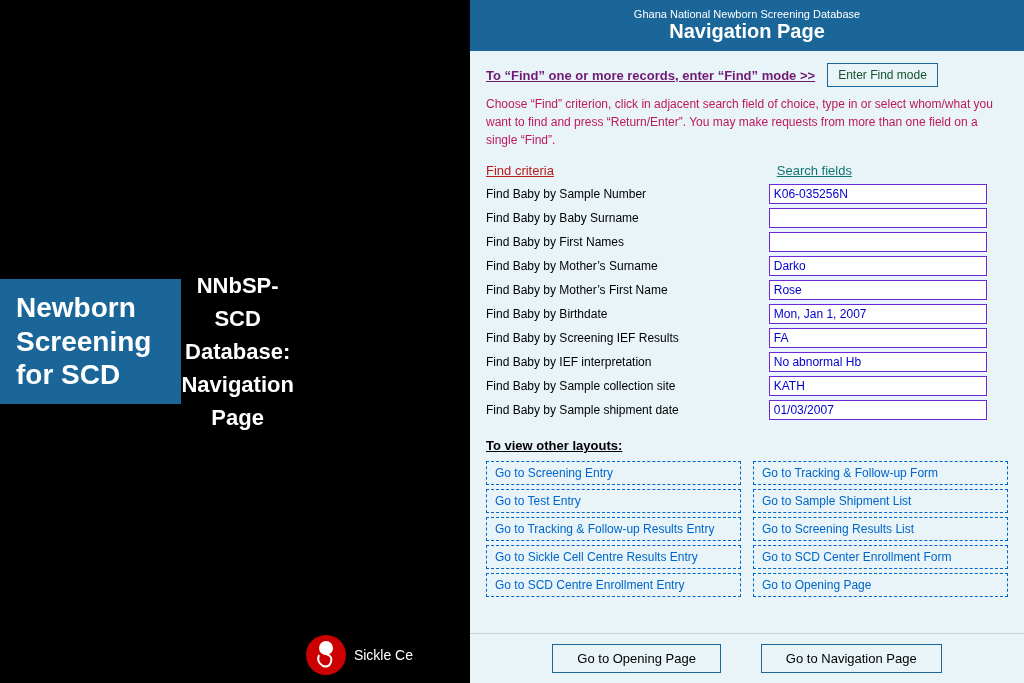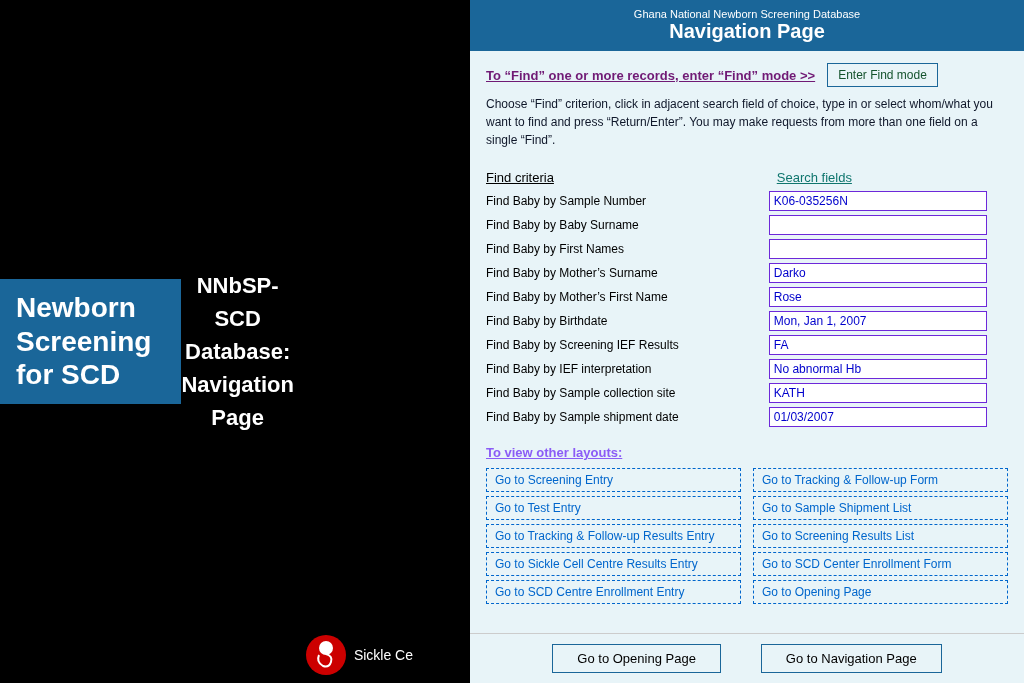--- a/index.html
+++ b/index.html
@@ -121,22 +121,22 @@
       border: 1px solid #1a6699;
       color: #14532d;
       padding: 4px 10px;
       font-size: 12px;
       cursor: pointer;
       white-space: nowrap;
     }
 
     .find-description {
       font-size: 12px;
-      color: #0f172a;
-      margin-bottom: 21px;
+      color: #be185d;
+      margin-bottom: 14px;
       line-height: 1.5;
     }
 
     .find-table {
       width: 100%;
       border-collapse: collapse;
       margin-bottom: 16px;
     }
 
     .find-table thead th {
@@ -177,21 +177,21 @@
       font-size: 12px;
       color: #0000cc;
       outline: none;
     }
 
     .view-layouts-title {
       font-size: 13px;
       font-weight: bold;
       text-decoration: underline;
       margin-bottom: 8px;
-      color: #8b5cf6;
+      color: #000000;
     }
 
     .layouts-grid {
       display: grid;
       grid-template-columns: 1fr 1fr;
       gap: 4px 12px;
       margin-bottom: 14px;
     }
 
     .layout-btn {
@@ -256,21 +256,21 @@
     <div class="find-mode-row">
       <span class="find-mode-text">To “Find” one or more records, enter “Find” mode &gt;&gt;</span>
       <button class="enter-find-btn">Enter Find mode</button>
     </div>
 
     <div class="find-description">Choose “Find” criterion, click in adjacent search field of choice, type in or select whom/what you want to find and press “Return/Enter”. You may make requests from more than one field on a single “Find”.</div>
 
     <table class="find-table">
       <thead>
         <tr>
-          <th style="color:#000000; text-decoration:underline; font-weight:normal; font-size:13px; text-align:left; padding-bottom:4px;">Find criteria</th>
+          <th style="color:#b91c1c; text-decoration:underline; font-weight:normal; font-size:13px; text-align:left; padding-bottom:4px;">Find criteria</th>
           <th class="right-col" style="color:#0f766e; text-decoration:underline; font-weight:normal; font-size:13px; text-align:left; padding-bottom:4px; padding-left:8px;">Search fields</th>
         </tr>
       </thead>
       <tbody id="find-table-body">
       <tr>
             <td class="label-col">Find Baby by Sample Number</td>
             <td class="field-col"><input type="text" class="search-field-input" value="K06-035256N" style=""></td>
           </tr>
           <tr>
             <td class="label-col">Find Baby by Baby Surname</td>

